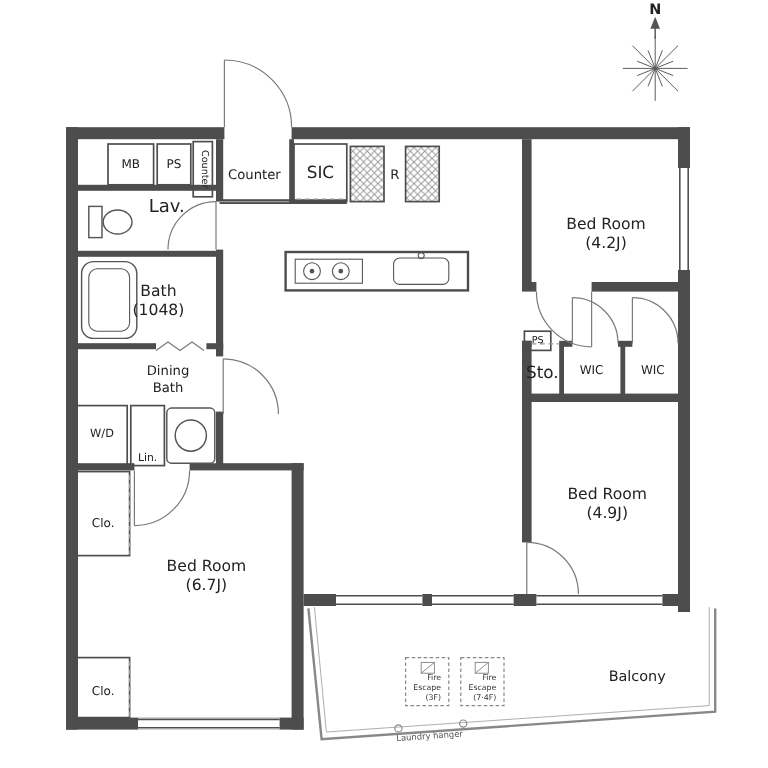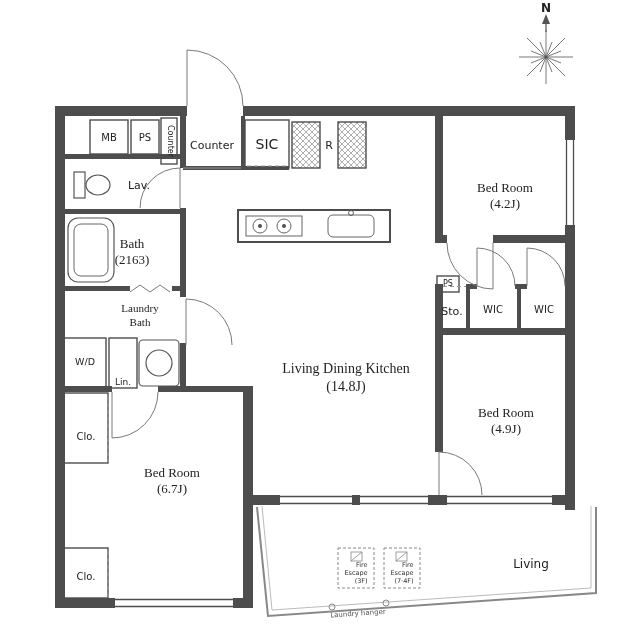--- a/index.html
+++ b/index.html
@@ -1,21 +1,21 @@
 <!DOCTYPE html>
 <html><head>
 <meta charset="utf-8">
 <style>
   html,body{margin:0;padding:0;background:#fff;}
   .stage{position:relative;width:640px;height:640px;background:#ffffff;overflow:hidden;
          font-family:"DejaVu Sans",sans-serif;color:#222;}
   svg{position:absolute;left:0;top:0;}
   .lbl{position:absolute;transform:translate(-50%,-50%);text-align:center;
        white-space:nowrap;line-height:1.25;color:#222;}
-  .lbl .ln{display:block;font-family:Liberation Serif, serif;}
+  .lbl .ln{display:block;}
   .rot90{transform:translate(-50%,-50%) rotate(90deg);}
   .rotL{transform:translate(-50%,-50%) rotate(-4deg);}
   .fire{position:absolute;transform:translate(-50%,0);text-align:right;
         font-size:6.5px;line-height:1.2;color:#333;}
   .fire .ln{display:block;}
   .north{position:absolute;transform:translate(-50%,-50%);font-size:12px;font-weight:bold;}
 </style>
 </head>
 <body>
 
@@ -210,58 +210,54 @@
 <div class="lbl rot90" style="left:170px;top:141px;font-size:8px">Counter</div>
 <div class="lbl" style="left:212px;top:146px;font-size:11px">Counter</div>
 <div class="lbl" style="left:267px;top:145px;font-size:14px">SIC</div>
 <div class="lbl" style="left:329px;top:146px;font-size:11px">R</div>
 
 <div class="lbl" style="left:505px;top:196px;font-size:13px">
   <span class="ln">Bed Room</span>
   <span class="ln">(4.2J)</span>
 </div>
 
-<div class="lbl" style="left:139px;top:186px;font-size:11px">Lav.</div>
+<div class="lbl" style="left:139px;top:172px;font-size:15px">Lav.</div>
 
 <div class="lbl" style="left:132px;top:252px;font-size:13px">
   <span class="ln">Bath</span>
-  <span class="ln">(2163)</span>
+  <span class="ln">(1048)</span>
 </div>
 
 <div class="lbl" style="left:140px;top:316px;font-size:11px">
-  <span class="ln">Laundry</span>
+  <span class="ln">Dining</span>
   <span class="ln">Bath</span>
 </div>
 
 <div class="lbl" style="left:85px;top:362px;font-size:9.5px">W/D</div>
 <div class="lbl" style="left:123px;top:383px;font-size:9px">Lin.</div>
 <div class="lbl" style="left:86px;top:437px;font-size:10px">Clo.</div>
 <div class="lbl" style="left:86px;top:577px;font-size:10px">Clo.</div>
 
 <div class="lbl" style="left:172px;top:481px;font-size:13px">
   <span class="ln">Bed Room</span>
   <span class="ln">(6.7J)</span>
 </div>
 
-<div class="lbl" style="left:346px;top:377px;font-size:14px">
-  <span class="ln">Living Dining Kitchen</span>
-  <span class="ln">(14.8J)</span>
-</div>
 
 <div class="lbl" style="left:448px;top:284px;font-size:8px">PS</div>
-<div class="lbl" style="left:452px;top:312px;font-size:11px">Sto.</div>
+<div class="lbl" style="left:452px;top:312px;font-size:14px">Sto.</div>
 <div class="lbl" style="left:493px;top:310px;font-size:10px">WIC</div>
 <div class="lbl" style="left:544px;top:310px;font-size:10px">WIC</div>
 
 <div class="lbl" style="left:506px;top:421px;font-size:13px">
   <span class="ln">Bed Room</span>
   <span class="ln">(4.9J)</span>
 </div>
 
-<div class="lbl" style="left:531px;top:564px;font-size:12px">Living</div>
+<div class="lbl" style="left:531px;top:564px;font-size:12px">Balcony</div>
 
 <div class="fire" style="left:356px;top:562px">
   <span class="ln">Fire</span>
   <span class="ln">Escape</span>
   <span class="ln">(3F)</span>
 </div>
 <div class="fire" style="left:402px;top:562px">
   <span class="ln">Fire</span>
   <span class="ln">Escape</span>
   <span class="ln">(7·4F)</span>

